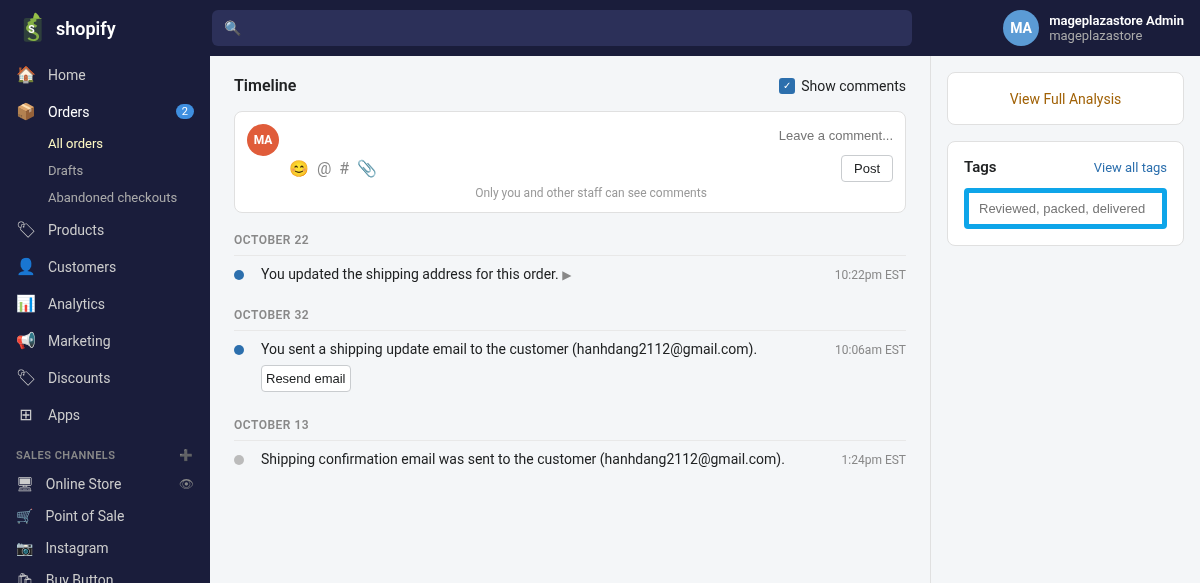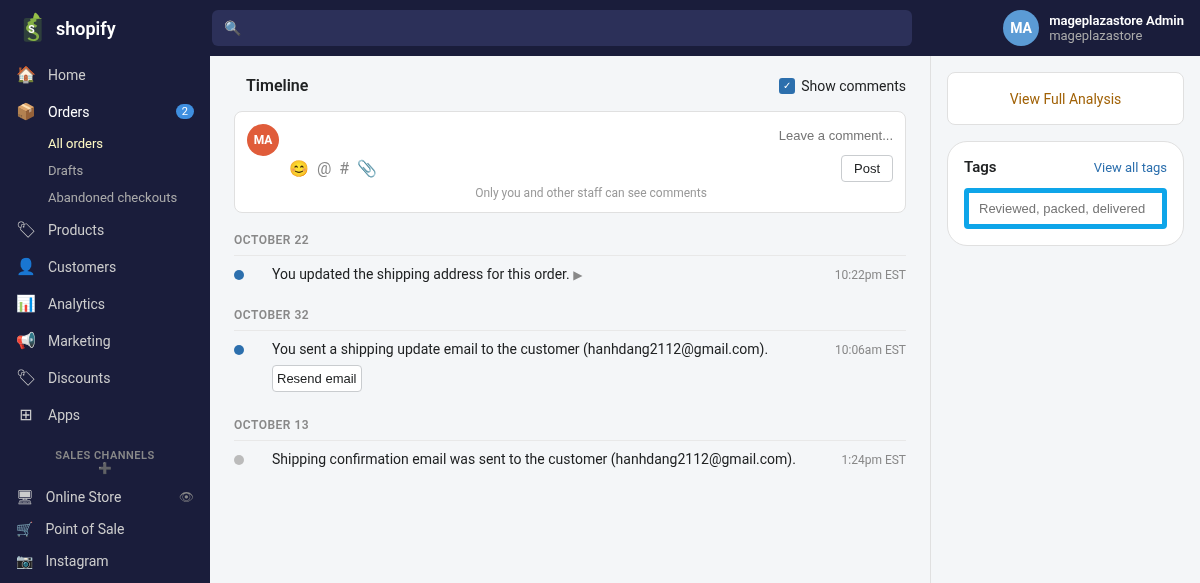--- a/index.html
+++ b/index.html
@@ -48,21 +48,21 @@
     .sidebar-badge {
       margin-left: auto; background: #3f8fe0; color: white;
       border-radius: 10px; font-size: 11px; padding: 1px 6px;
     }
     .sidebar-sub-item {
       padding: 6px 16px 6px 48px; color: #aaa; font-size: 13px; cursor: pointer;
     }
     .sidebar-sub-item.active { color: #fef9c3; }
     .sidebar-section-label {
       padding: 16px 16px 6px; color: #888; font-size: 11px; font-weight: 600; letter-spacing: 0.5px;
-      display: flex; align-items: center; justify-content: space-between; flex-direction: column;
+      display: flex; align-items: center; justify-content: space-between;
     }
     .sidebar-channel-item {
       display: flex; align-items: center; gap: 12px;
       padding: 8px 16px; color: #ccc; font-size: 14px; cursor: pointer;
     }
     .sidebar-channel-item .eye-icon { margin-left: auto; font-size: 12px; color: #888; }
     .divider-line { height: 1px; background: #2a2f5a; margin: 4px 0; }
 
     
     .main {
@@ -73,21 +73,20 @@
     
     .timeline-panel {
       flex: 1; padding: 20px 24px; overflow-y: auto; background: #f4f6f8;
     }
     .timeline-panel::-webkit-scrollbar { width: 6px; }
     .timeline-panel::-webkit-scrollbar-thumb { background: #ccc; border-radius: 3px; }
 
     .timeline-header {
       display: flex; align-items: center; justify-content: space-between;
       margin-bottom: 16px;
-      margin-left: 12px;
     }
     .timeline-title { font-size: 16px; font-weight: 600; color: #202223; }
     .show-comments { display: flex; align-items: center; gap: 6px; font-size: 14px; color: #202223; cursor: pointer; }
     .checkbox-icon { width: 16px; height: 16px; border: 2px solid #2c6fad; background: #2c6fad; border-radius: 3px; display: flex; align-items: center; justify-content: center; }
     .checkbox-icon::after { content: '✓'; color: white; font-size: 10px; }
 
     .comment-box {
       background: white; border: 1px solid #e0e0e0; border-radius: 8px;
       padding: 12px; margin-bottom: 20px; display: flex; gap: 10px; align-items: flex-start;
     }
@@ -107,21 +106,21 @@
     }
     .comment-tool-icon { color: #888; font-size: 16px; cursor: pointer; }
     .post-btn {
       margin-left: auto; background: white; border: 1px solid #c9cccf;
       border-radius: 4px; padding: 5px 12px; font-size: 13px; cursor: pointer;
       color: #202223;
     }
     .comment-hint { font-size: 12px; color: #999; margin-top: 4px; text-align: center; }
 
     .timeline-date { font-size: 12px; font-weight: 600; color: #888; margin: 16px 0 8px; letter-spacing: 0.5px; }
-    .timeline-entry { display: flex; align-items: flex-start; gap: 28px; padding: 10px 0; border-top: 1px solid #e8e8e8; }
+    .timeline-entry { display: flex; align-items: flex-start; gap: 17px; padding: 10px 0; border-top: 1px solid #e8e8e8; }
     .timeline-dot { width: 10px; height: 10px; border-radius: 50%; background: #2c6fad; flex-shrink: 0; margin-top: 4px; }
     .timeline-dot.gray { background: #bbb; }
     .timeline-content { flex: 1; font-size: 14px; color: #202223; }
     .timeline-time { font-size: 12px; color: #888; flex-shrink: 0; margin-top: 2px; }
     .resend-btn {
       display: inline-block; margin-top: 8px; border: 1px solid #c9cccf;
       border-radius: 4px; padding: 5px 4px; font-size: 13px; cursor: pointer;
       background: white; color: #202223;
     }
     .arrow-icon { color: #888; font-size: 12px; }
@@ -130,21 +129,21 @@
     .right-panel {
       width: 270px; background: #f4f6f8; padding: 16px; overflow-y: auto;
       border-left: 1px solid #e0e0e0;
     }
     .view-full-analysis {
       background: white; border: 1px solid #e0e0e0; border-radius: 8px;
       padding: 16px; text-align: center; margin-bottom: 16px;
     }
     .view-full-analysis a { color: #a16207; font-size: 14px; text-decoration: none; }
 
-    .tags-card { background: white; border: 1px solid #e0e0e0; border-radius: 20px; padding: 16px; }
+    .tags-card { background: white; border: 1px solid #e0e0e0; border-radius: 8px; padding: 16px; }
     .tags-header { display: flex; align-items: center; justify-content: space-between; margin-bottom: 12px; }
     .tags-title { font-size: 15px; font-weight: 600; color: #202223; }
     .view-all-tags { color: #2c6fad; font-size: 13px; cursor: pointer; }
     .tags-input {
       width: 100%; border: 5px solid #0ea5e9; border-radius: 4px;
       padding: 8px 10px; font-size: 13px; color: #888; outline: none;
     }
   </style>
 </head>
 <body>

